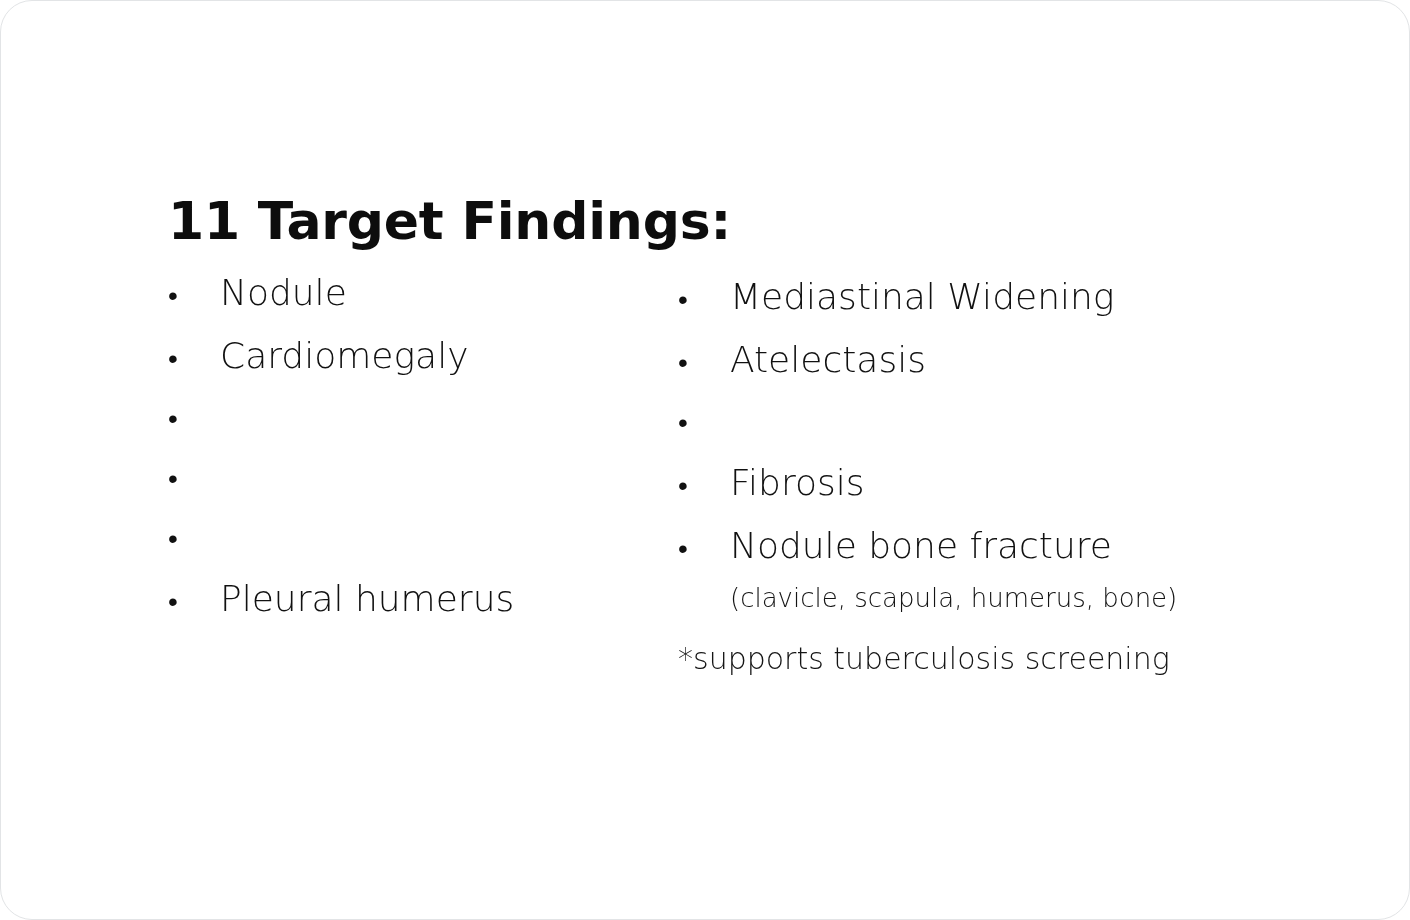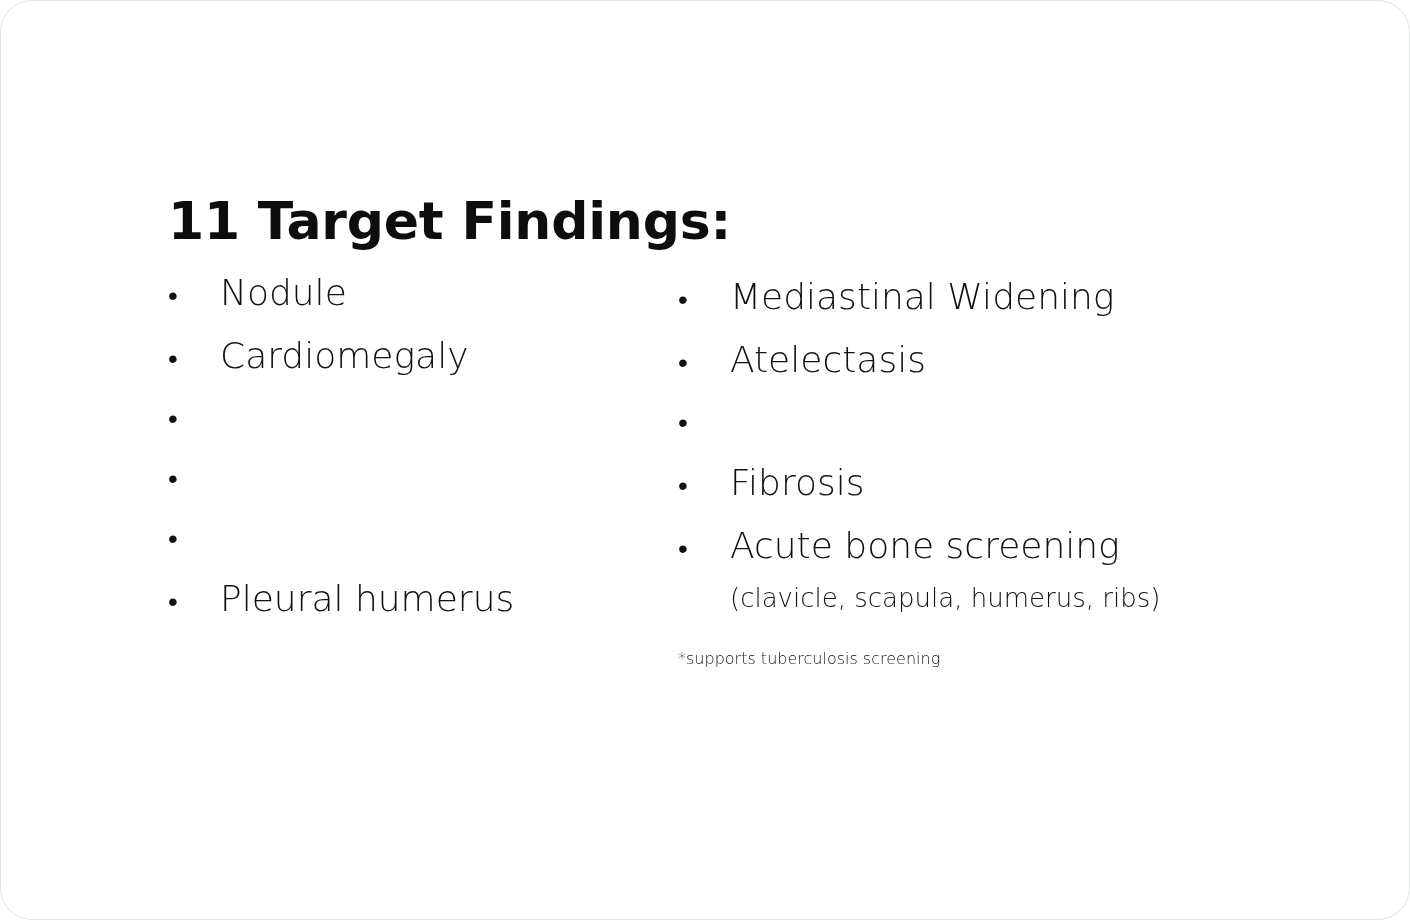--- a/index.html
+++ b/index.html
@@ -92,21 +92,21 @@
     font-size: 26px;
     line-height: 34px;
     color: #141414;
     margin: 2px 0 0 52px;
     white-space: nowrap;
   }
 
   .footnote {
     font-family: "DejaVu Sans", sans-serif;
     font-weight: 300;
-    font-size: 16px;
+    font-size: 30px;
     line-height: 32px;
     color: #151515;
     margin: 28px 0 0 0px;
     white-space: nowrap;
   }
 </style>
 </head>
 <body>
 
 <div class="slide-card">
@@ -167,25 +167,25 @@
             <span class="bullet">•</span>
           </li>
 
           <li class="finding-item">
             <span class="bullet">•</span>
             <span class="finding-label">Fibrosis</span>
           </li>
 
           <li class="finding-item">
             <span class="bullet">•</span>
-            <span class="finding-label">Acute bone screening</span>
+            <span class="finding-label">Nodule bone fracture</span>
           </li>
 
         </ul>
 
-        <div class="sub-note">(clavicle, scapula, humerus, ribs)</div>
+        <div class="sub-note">(clavicle, scapula, humerus, bone)</div>
 
         <div class="footnote">*supports tuberculosis screening</div>
       </div>
 
     </div>
   </div>
 </div>
 
 </body></html>

